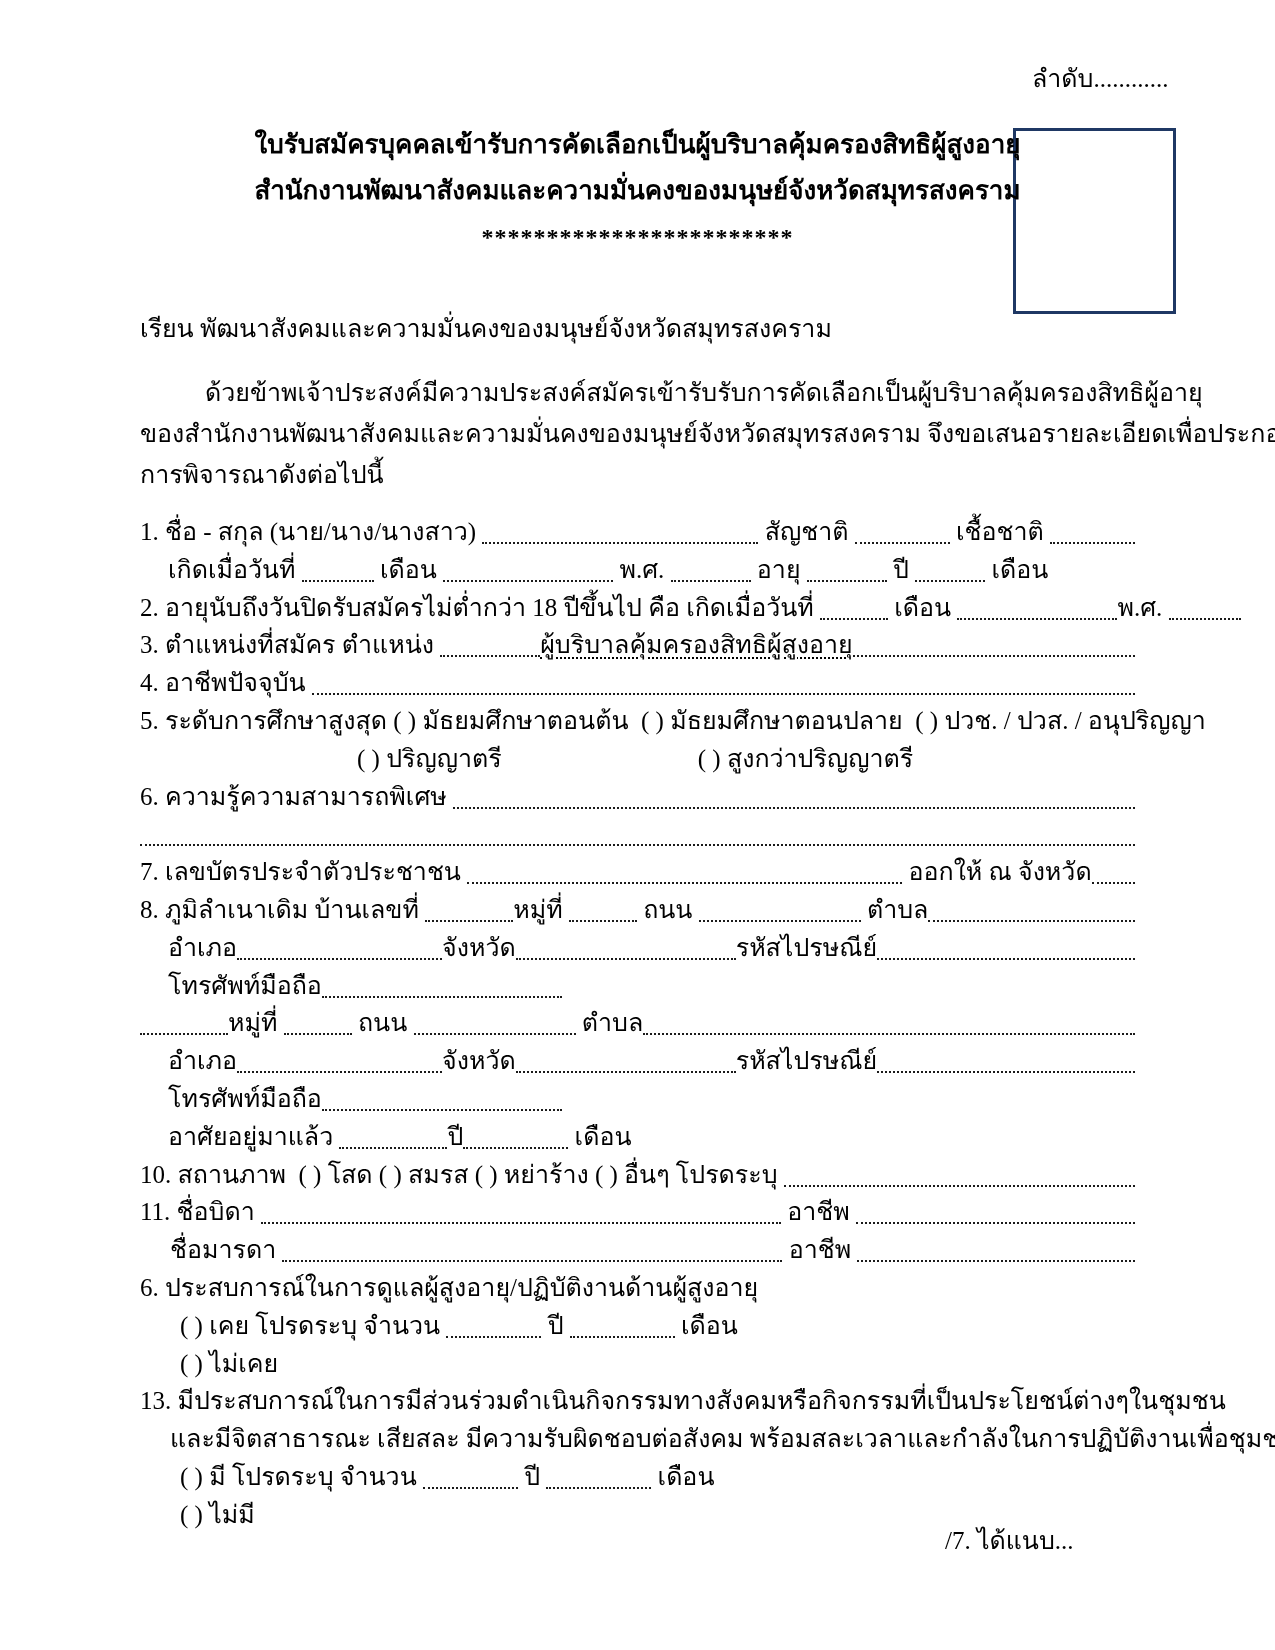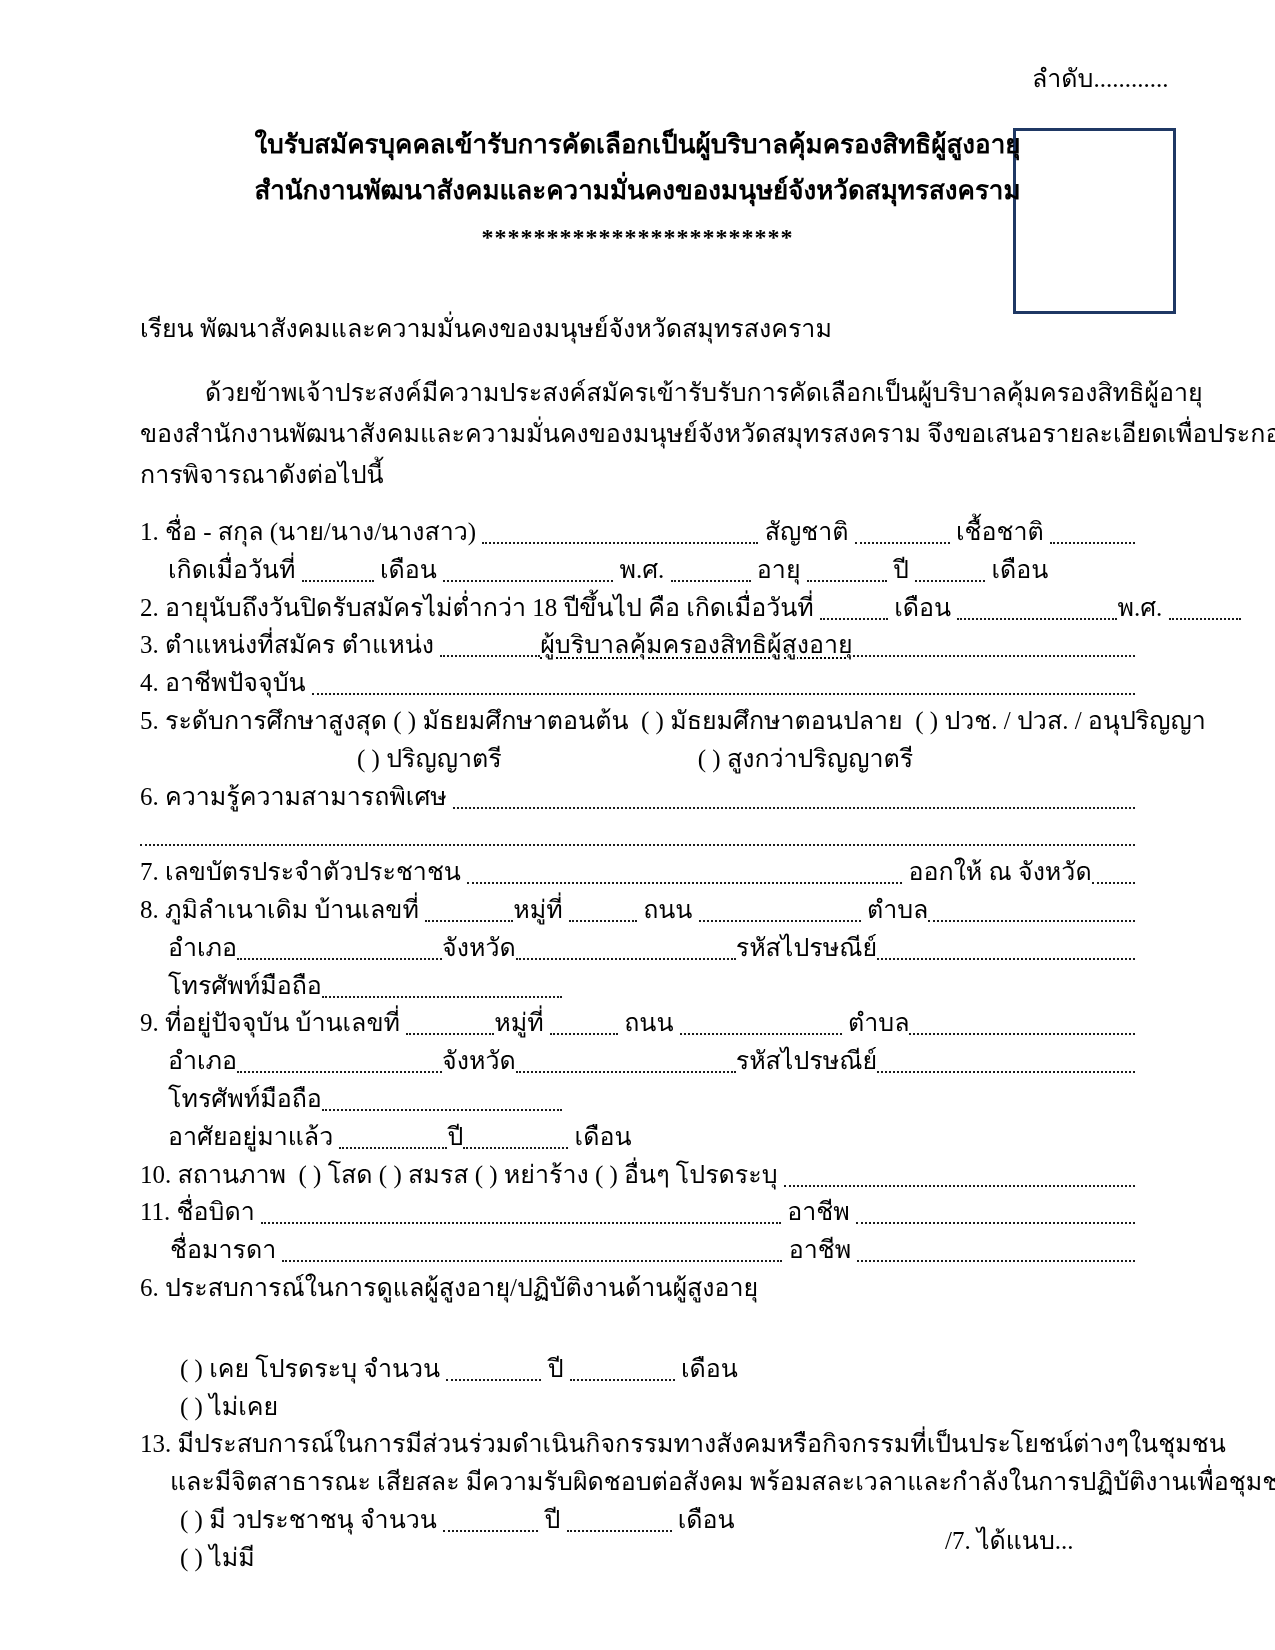--- a/index.html
+++ b/index.html
@@ -128,31 +128,31 @@
       <div class="form-line"><span class="seg-text">3. ตำแหน่งที่สมัคร ตำแหน่ง </span><span class="seg-dots" style="width: 100px;"></span><span class="seg-filled">ผู้บริบาลคุ้มครองสิทธิผู้สูงอายุ</span><span class="seg-dots fill"></span></div>
       <div class="form-line"><span class="seg-text">4. อาชีพปัจจุบัน </span><span class="seg-dots fill"></span></div>
       <div class="form-line"><span class="seg-text">5. ระดับการศึกษาสูงสุด ( ) มัธยมศึกษาตอนต้น  ( ) มัธยมศึกษาตอนปลาย  ( ) ปวช. / ปวส. / อนุปริญญา</span></div>
       <div class="form-line" style="padding-left: 217px; gap: 48px;"><span class="seg-text">( ) ปริญญาตรี</span><span class="seg-gap" style="width: 100px;"></span><span class="seg-text">( ) สูงกว่าปริญญาตรี</span></div>
       <div class="form-line"><span class="seg-text">6. ความรู้ความสามารถพิเศษ </span><span class="seg-dots fill"></span></div>
       <div class="form-line"><span class="seg-dots fill"></span></div>
       <div class="form-line"><span class="seg-text">7. เลขบัตรประจำตัวประชาชน </span><span class="seg-dots" style="width: 435px;"></span><span class="seg-text"> ออกให้ ณ จังหวัด</span><span class="seg-dots fill"></span></div>
       <div class="form-line"><span class="seg-text">8. ภูมิลำเนาเดิม บ้านเลขที่ </span><span class="seg-dots" style="width: 88px;"></span><span class="seg-text">หมู่ที่ </span><span class="seg-dots" style="width: 68px;"></span><span class="seg-text"> ถนน </span><span class="seg-dots" style="width: 162px;"></span><span class="seg-text"> ตำบล</span><span class="seg-dots fill"></span></div>
       <div class="form-line" style="padding-left: 28px;"><span class="seg-text">อำเภอ</span><span class="seg-dots" style="width: 205px;"></span><span class="seg-text">จังหวัด</span><span class="seg-dots" style="width: 220px;"></span><span class="seg-text">รหัสไปรษณีย์</span><span class="seg-dots fill"></span></div>
       <div class="form-line" style="padding-left: 28px;"><span class="seg-text">โทรศัพท์มือถือ</span><span class="seg-dots" style="width: 240px;"></span></div>
-      <div class="form-line"><span class="seg-text">9. ที่อยู่ปัจจุบัน บ้านเลขที่ </span><span class="seg-dots" style="width: 88px;"></span><span class="seg-text">หมู่ที่ </span><span class="seg-dots" style="width: 68px;"></span><span class="seg-text"> ถนน </span><span class="seg-dots" style="width: 162px;"></span><span class="seg-text"> ตำบล</span><span class="seg-dots fill"></span></div>
+      <div class="form-line"><span class="seg-dots" style="width: 88px;"></span><span class="seg-text">หมู่ที่ </span><span class="seg-dots" style="width: 68px;"></span><span class="seg-text"> ถนน </span><span class="seg-dots" style="width: 162px;"></span><span class="seg-text"> ตำบล</span><span class="seg-dots fill"></span></div>
       <div class="form-line" style="padding-left: 28px;"><span class="seg-text">อำเภอ</span><span class="seg-dots" style="width: 205px;"></span><span class="seg-text">จังหวัด</span><span class="seg-dots" style="width: 220px;"></span><span class="seg-text">รหัสไปรษณีย์</span><span class="seg-dots fill"></span></div>
       <div class="form-line" style="padding-left: 28px;"><span class="seg-text">โทรศัพท์มือถือ</span><span class="seg-dots" style="width: 240px;"></span></div>
       <div class="form-line" style="padding-left: 28px;"><span class="seg-text">อาศัยอยู่มาแล้ว </span><span class="seg-dots" style="width: 108px;"></span><span class="seg-text">ปี</span><span class="seg-dots" style="width: 105px;"></span><span class="seg-text"> เดือน</span></div>
       <div class="form-line"><span class="seg-text">10. สถานภาพ  ( ) โสด ( ) สมรส ( ) หย่าร้าง ( ) อื่นๆ โปรดระบุ </span><span class="seg-dots fill"></span></div>
       <div class="form-line"><span class="seg-text">11. ชื่อบิดา </span><span class="seg-dots" style="width: 520px;"></span><span class="seg-text"> อาชีพ </span><span class="seg-dots fill"></span></div>
       <div class="form-line" style="padding-left: 30px;"><span class="seg-text">ชื่อมารดา </span><span class="seg-dots" style="width: 500px;"></span><span class="seg-text"> อาชีพ </span><span class="seg-dots fill"></span></div>
       <div class="form-line"><span class="seg-text">6. ประสบการณ์ในการดูแลผู้สูงอายุ/ปฏิบัติงานด้านผู้สูงอายุ</span></div>
-      <div class="form-line" style="padding-left: 40px; margin-top: 43px;"><span class="seg-text">( ) เคย โปรดระบุ จำนวน </span><span class="seg-dots" style="width: 95px;"></span><span class="seg-text"> ปี </span><span class="seg-dots" style="width: 105px;"></span><span class="seg-text"> เดือน</span></div>
+      <div class="form-line" style="padding-left: 40px;"><span class="seg-text">( ) เคย โปรดระบุ จำนวน </span><span class="seg-dots" style="width: 95px;"></span><span class="seg-text"> ปี </span><span class="seg-dots" style="width: 105px;"></span><span class="seg-text"> เดือน</span></div>
       <div class="form-line" style="padding-left: 40px;"><span class="seg-text">( ) ไม่เคย</span></div>
       <div class="form-line"><span class="seg-text">13. มีประสบการณ์ในการมีส่วนร่วมดำเนินกิจกรรมทางสังคมหรือกิจกรรมที่เป็นประโยชน์ต่างๆในชุมชน</span></div>
       <div class="form-line" style="padding-left: 30px;"><span class="seg-text">และมีจิตสาธารณะ เสียสละ มีความรับผิดชอบต่อสังคม พร้อมสละเวลาและกำลังในการปฏิบัติงานเพื่อชุมชน</span></div>
-      <div class="form-line" style="padding-left: 40px;"><span class="seg-text">( ) มี วประชาชนุ จำนวน </span><span class="seg-dots" style="width: 95px;"></span><span class="seg-text"> ปี </span><span class="seg-dots" style="width: 105px;"></span><span class="seg-text"> เดือน</span></div>
+      <div class="form-line" style="padding-left: 40px;"><span class="seg-text">( ) มี โปรดระบุ จำนวน </span><span class="seg-dots" style="width: 95px;"></span><span class="seg-text"> ปี </span><span class="seg-dots" style="width: 105px;"></span><span class="seg-text"> เดือน</span></div>
       <div class="form-line" style="padding-left: 40px;"><span class="seg-text">( ) ไม่มี</span></div>
     </div>
 
   <div class="footer-note">/7. ได้แนบ...</div>
 
 </div>
 
 </body></html>

